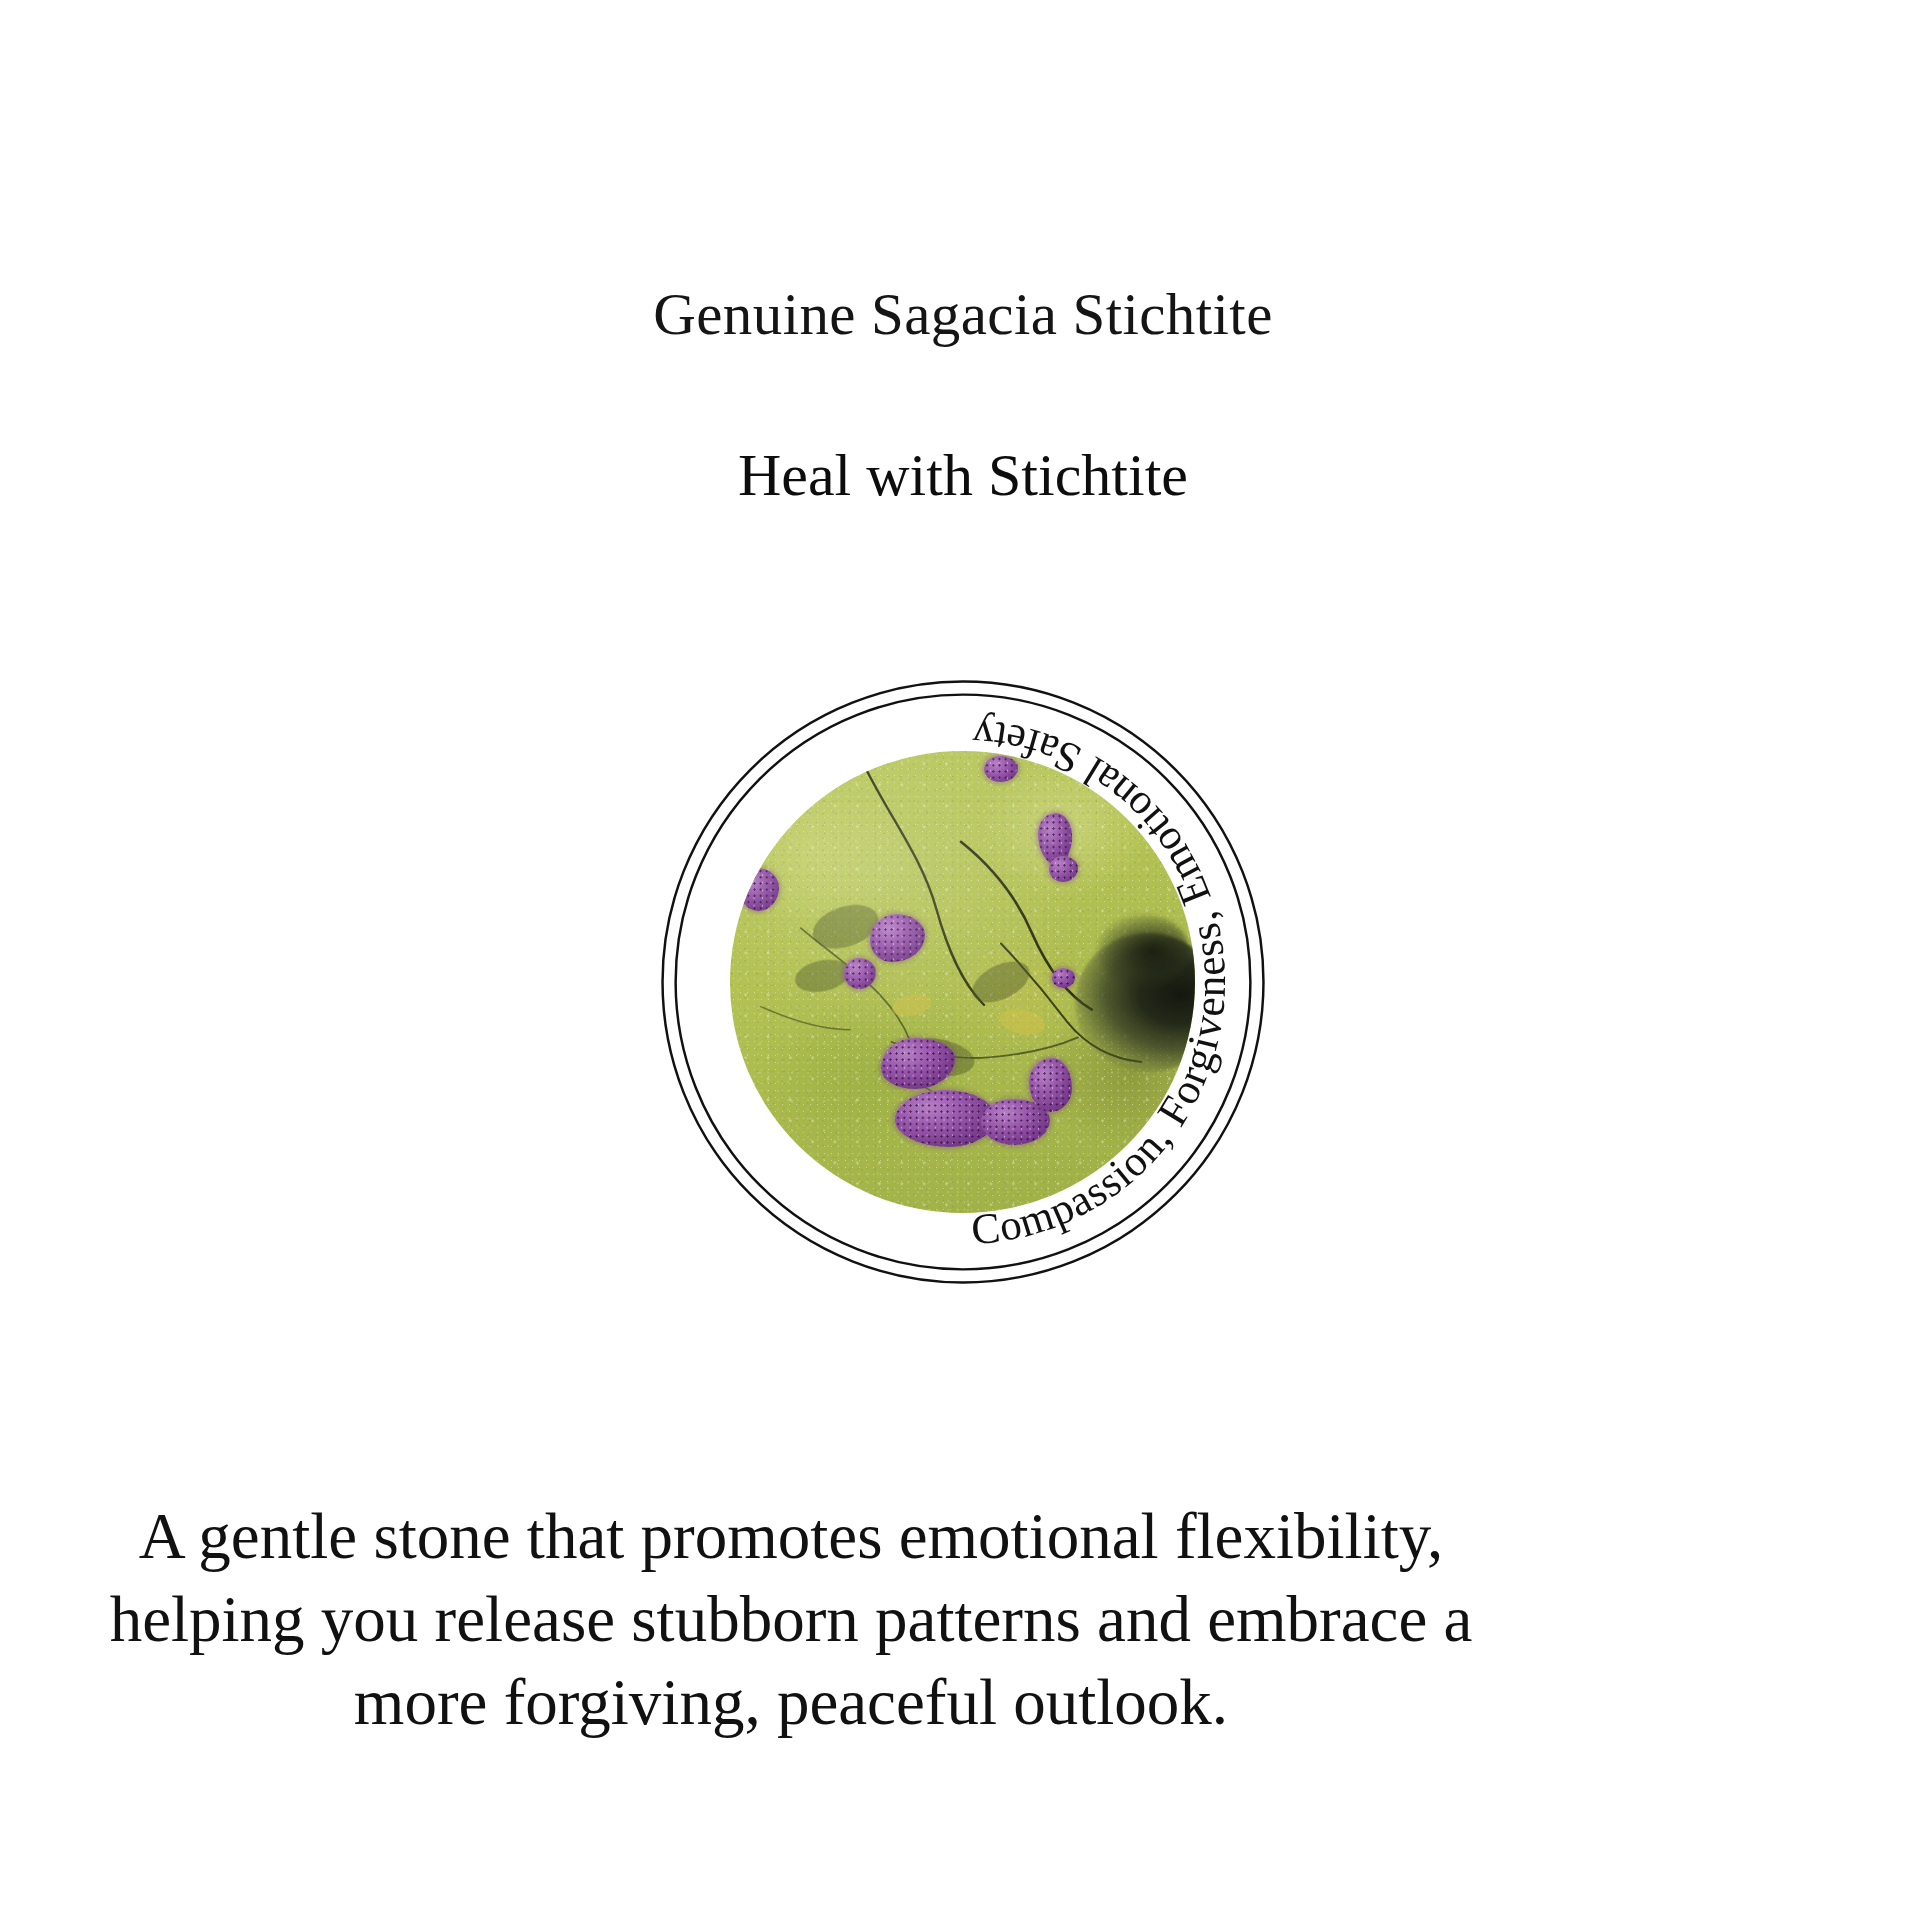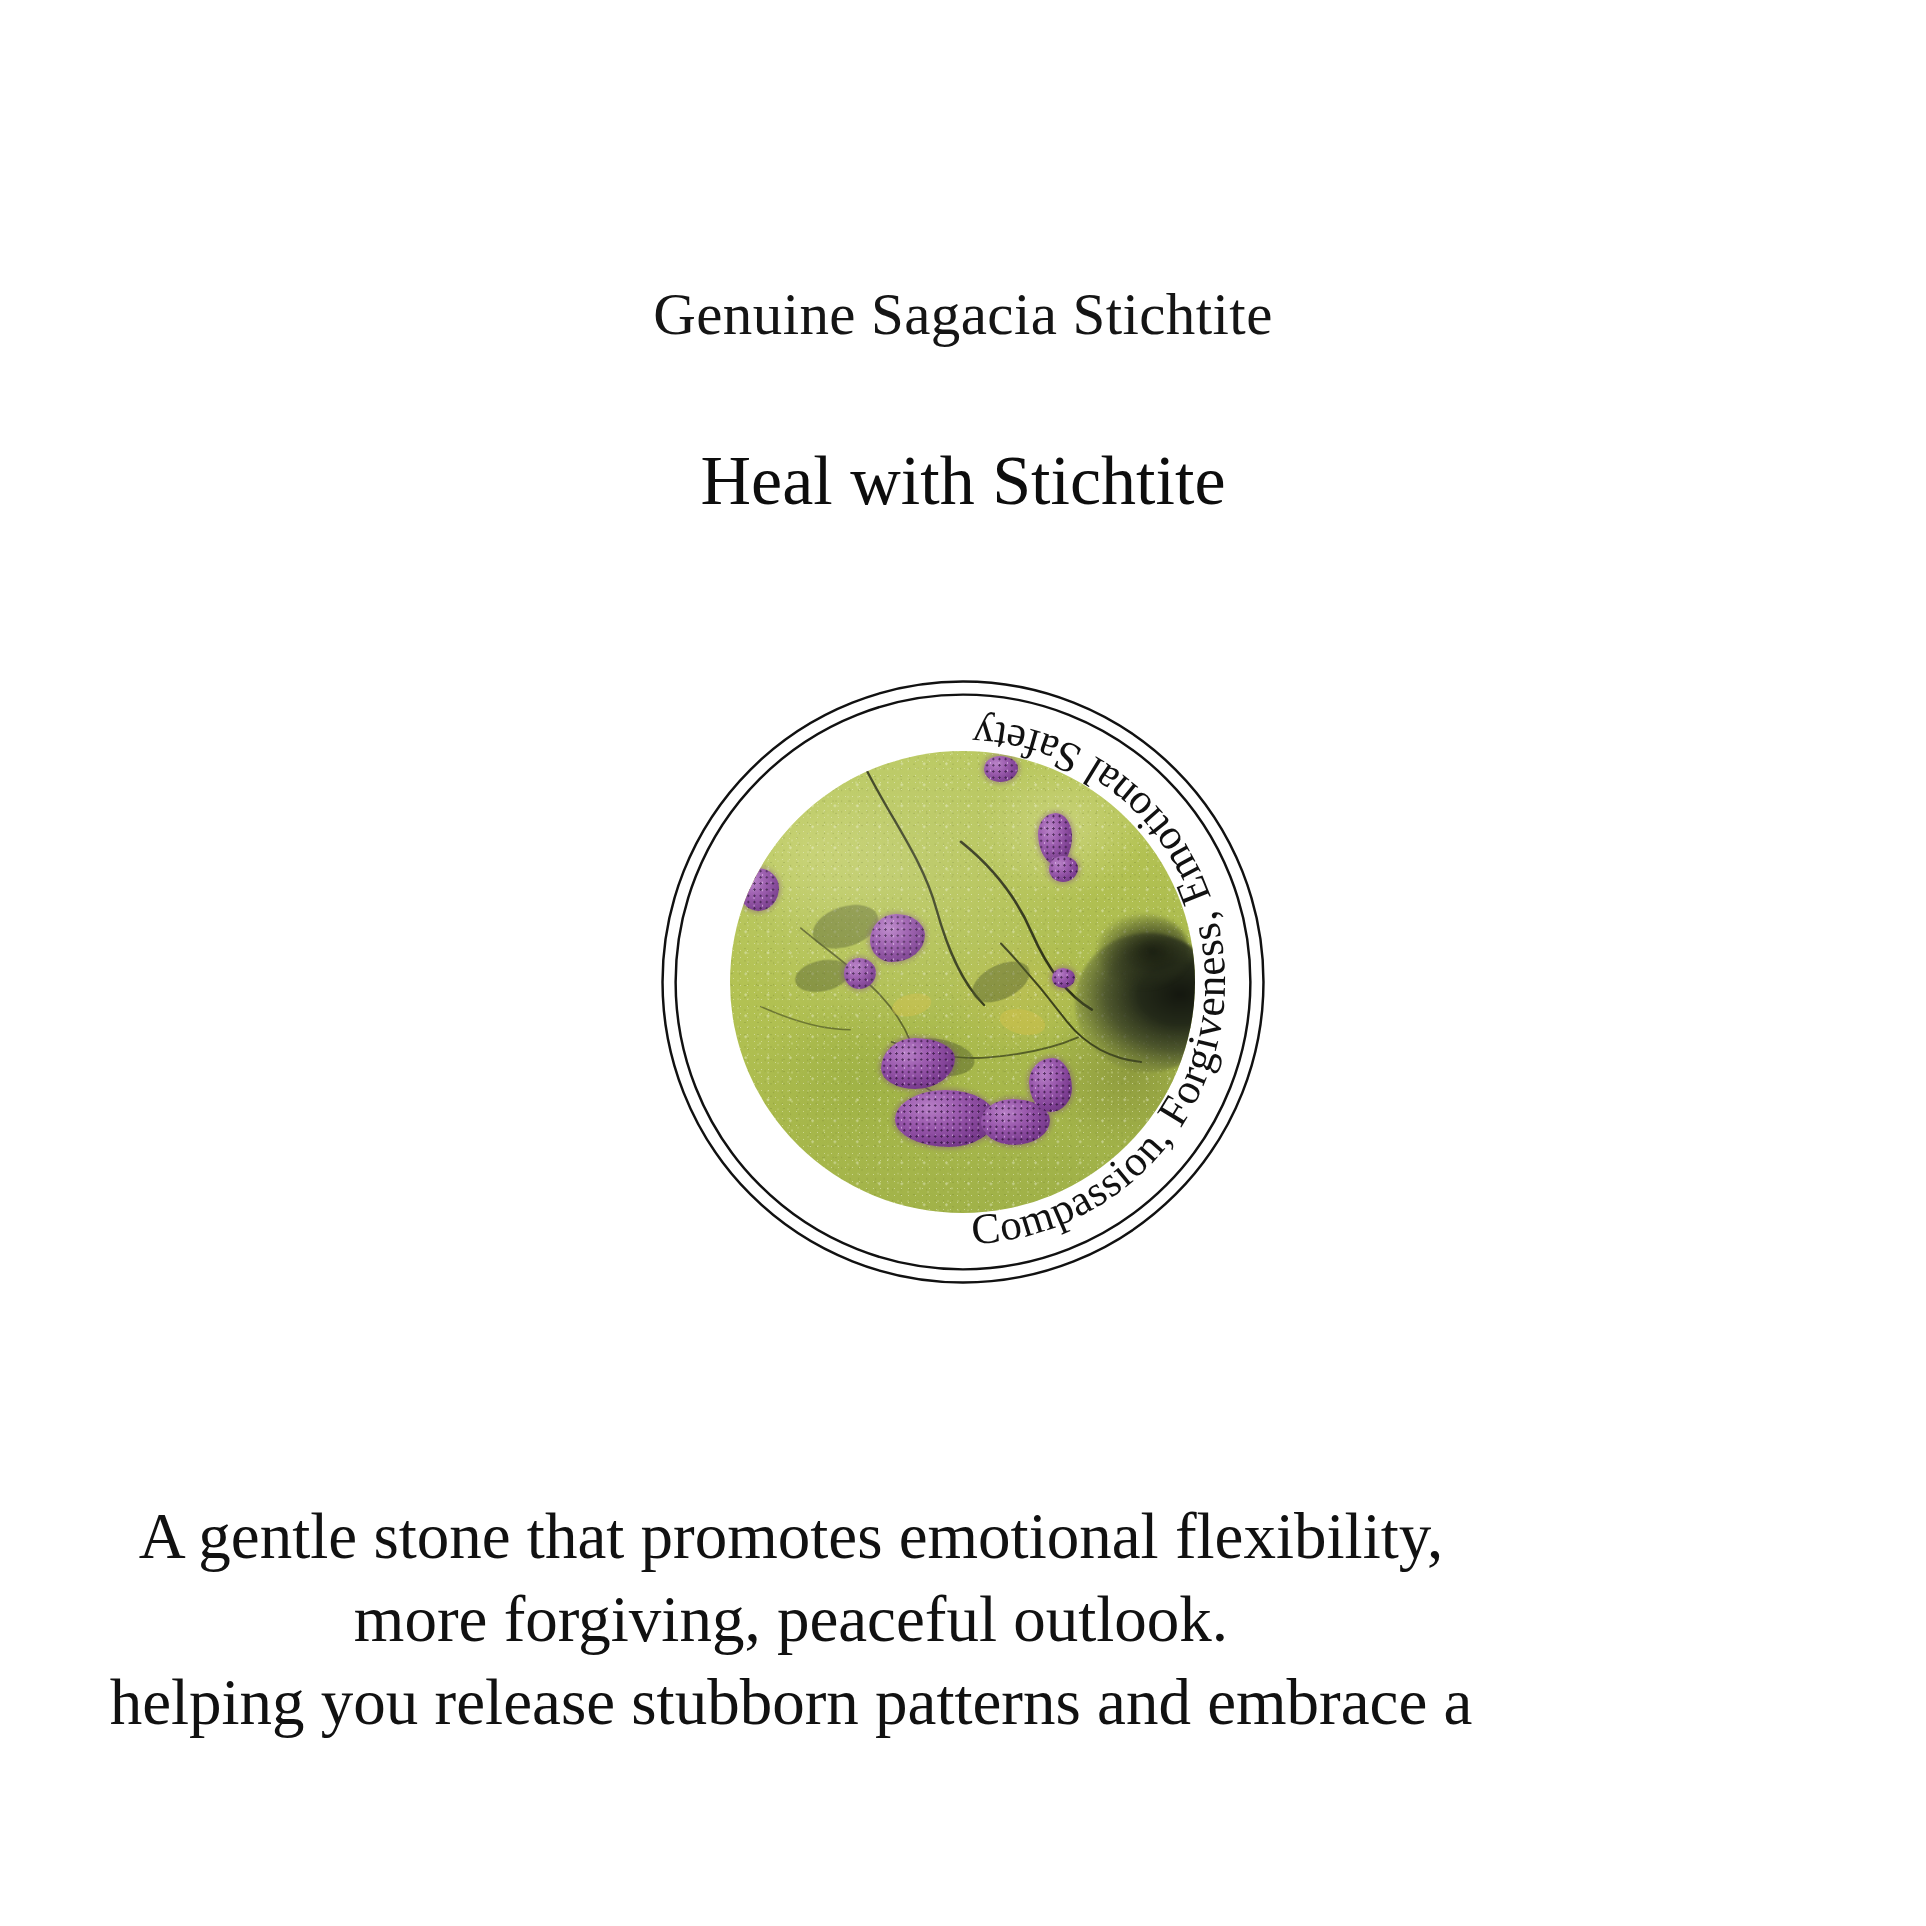--- a/index.html
+++ b/index.html
@@ -41,21 +41,21 @@
     width: 1926px;
     text-align: center;
   }
   .headline-1 {
     font-size: 77px;
     line-height: 1.08;
     font-weight: 400;
     color: #111111;
   }
   .headline-2 {
-    font-size: 70px;
+    font-size: 60px;
     line-height: 1.12;
     font-weight: 400;
     color: #0d0d0d;
     margin-top: 14px;
   }
 
   
   .badge {
     position: absolute;
     left: 963px;
@@ -251,18 +251,18 @@
       <circle cx="440" cy="440" r="373" fill="none" stroke="#111111" stroke-width="3.2"></circle>
 
       <text font-family="'Liberation Serif','DejaVu Serif',serif" font-size="56" fill="#111111" letter-spacing="1.2">
         <textPath href="#curvePath" xlink:href="#curvePath" startOffset="50%" text-anchor="middle" id="curved-caption-textpath">Compassion, Forgiveness, Emotional Safety</textPath>
       </text>
     </svg>
   </div>
 
   <div class="description">
     <span class="desc-line">A gentle stone that promotes emotional flexibility,</span>
+    <span class="desc-line">helping you release stubborn patterns and embrace a</span>
     <span class="desc-line">more forgiving, peaceful outlook.</span>
-    <span class="desc-line">helping you release stubborn patterns and embrace a</span>
   </div>
 
 </div>
 
 
 </body></html>

